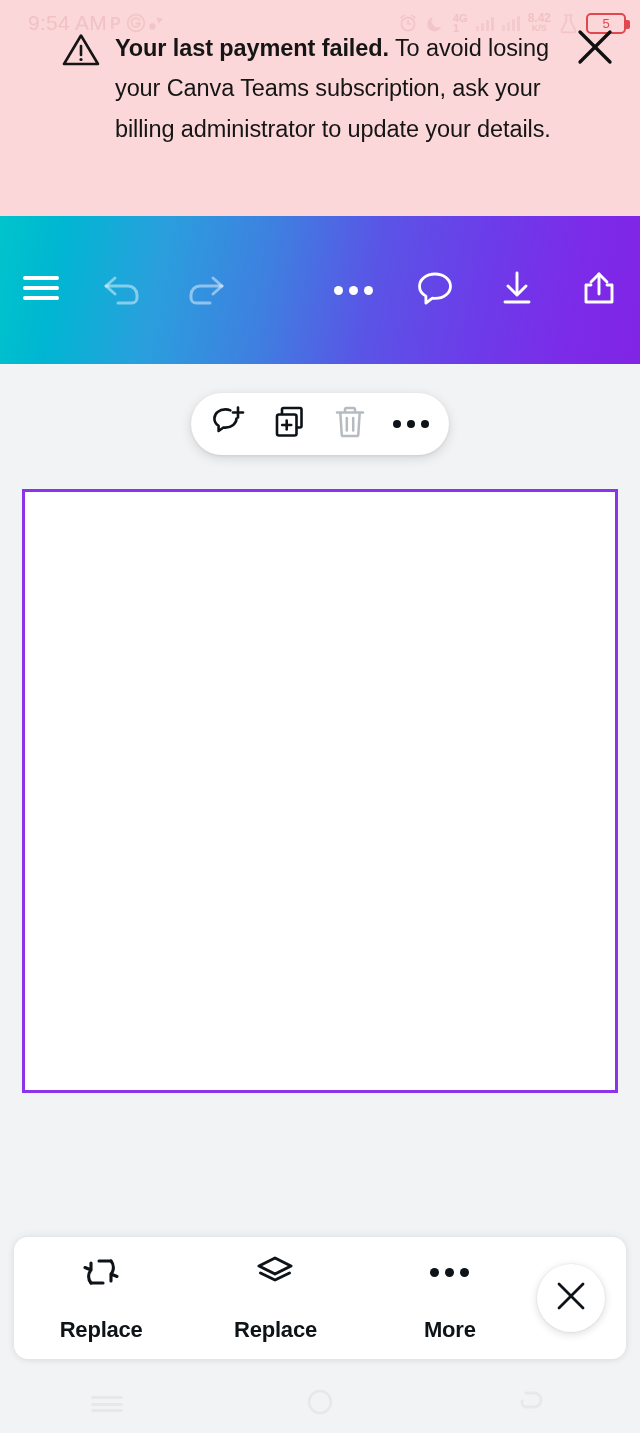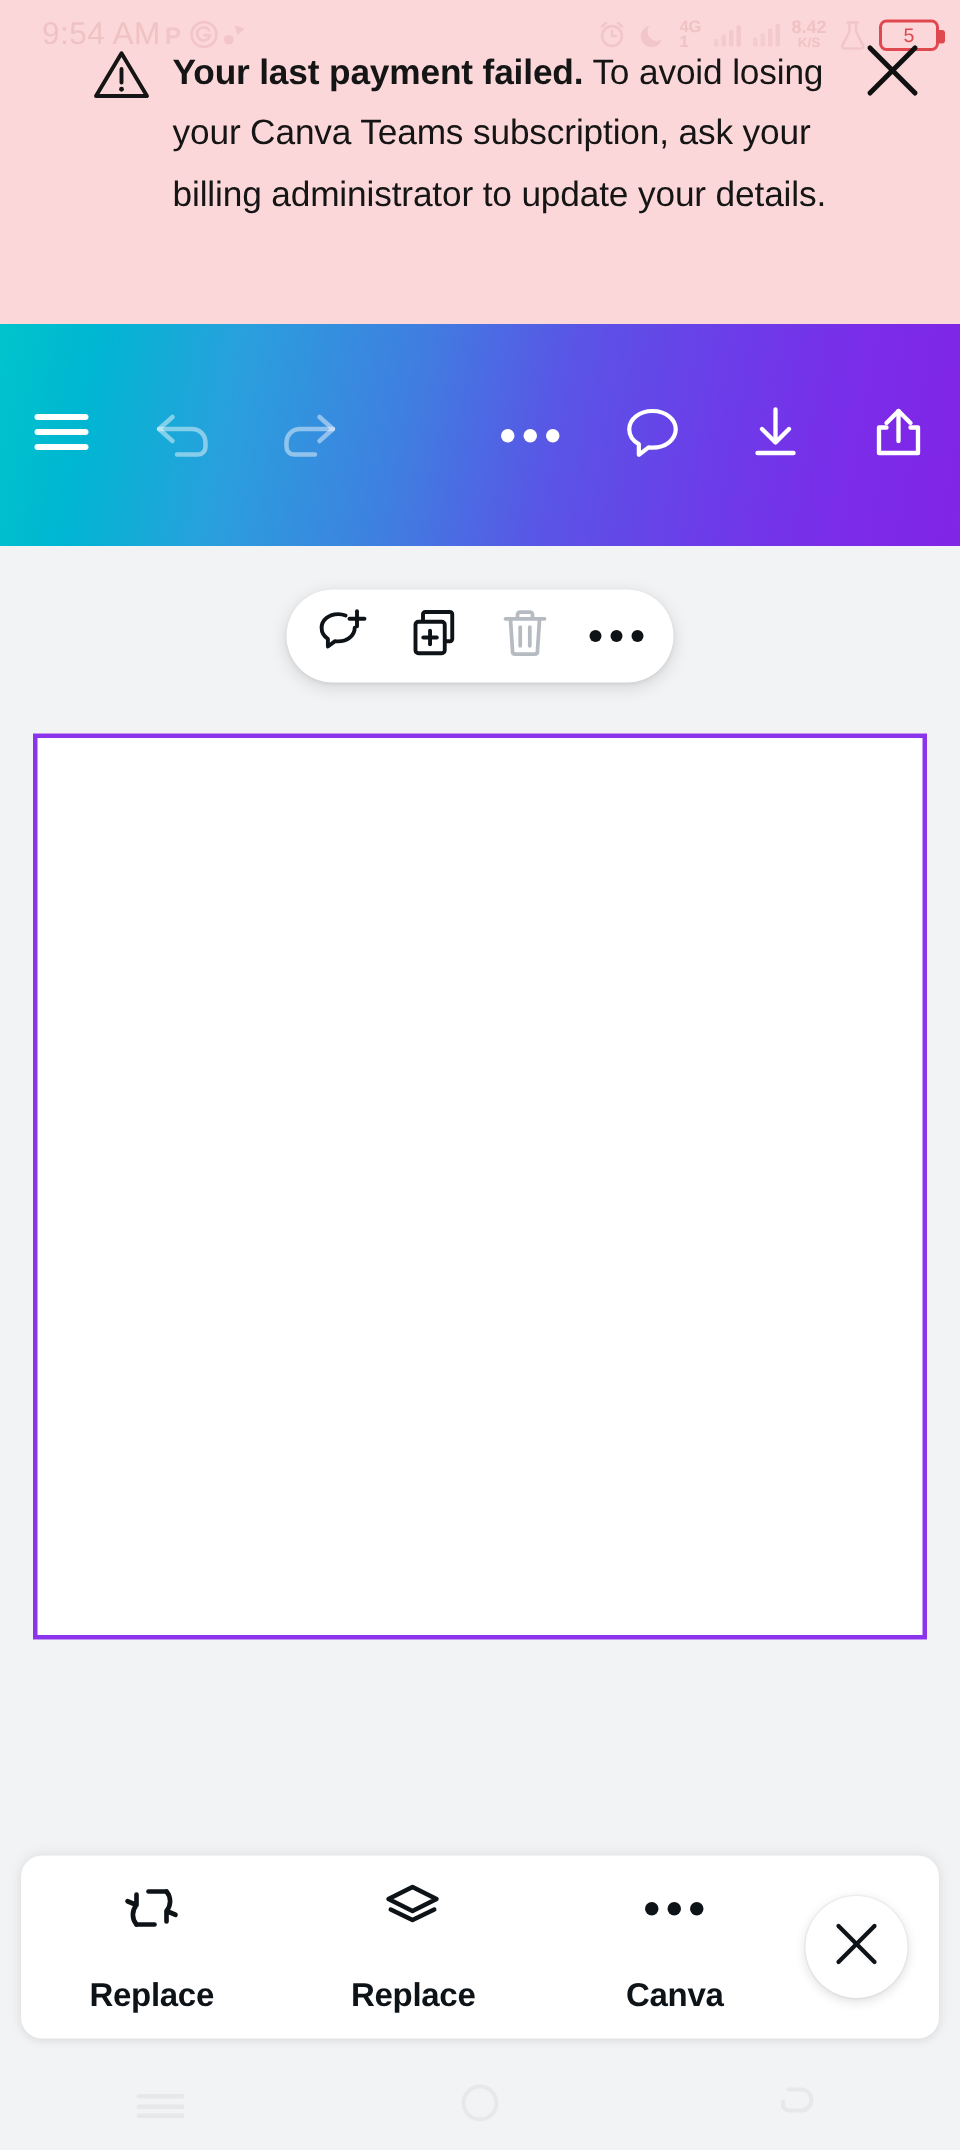--- a/index.html
+++ b/index.html
@@ -458,21 +458,21 @@
   </div>
 
   <div class="bb-item">
     <span class="bb-icon">
       <span class="dots3">
           <i></i>
           <i></i>
           <i></i>
         </span>
     </span>
-    <span class="bb-label">Canva</span>
+    <span class="bb-label">More</span>
   </div>
 
   <div class="close-circle">
     <span>
       <svg width="34" height="34" viewBox="0 0 34 34" fill="none">
         <line x1="5" y1="5" x2="29" y2="29" stroke="currentColor" stroke-width="2.8" stroke-linecap="round"></line>
         <line x1="29" y1="5" x2="5" y2="29" stroke="currentColor" stroke-width="2.8" stroke-linecap="round"></line>
       </svg>
     </span>
   </div>

